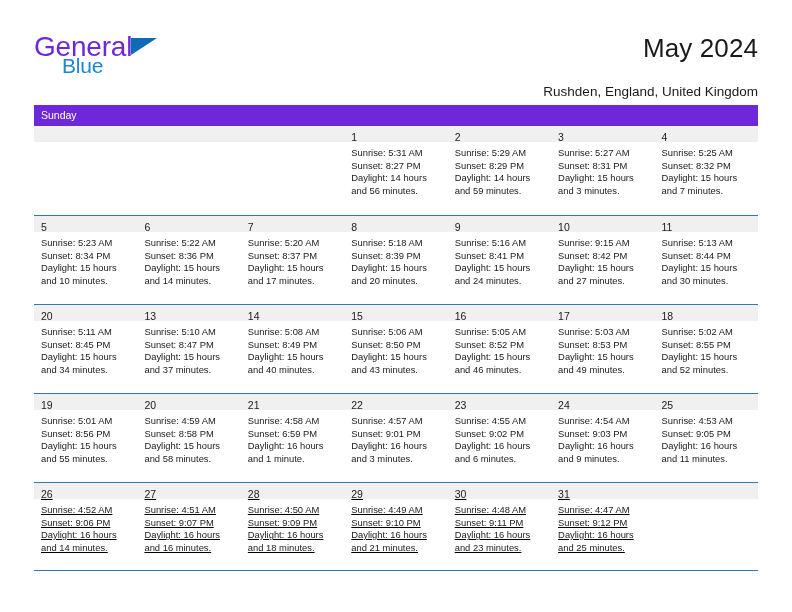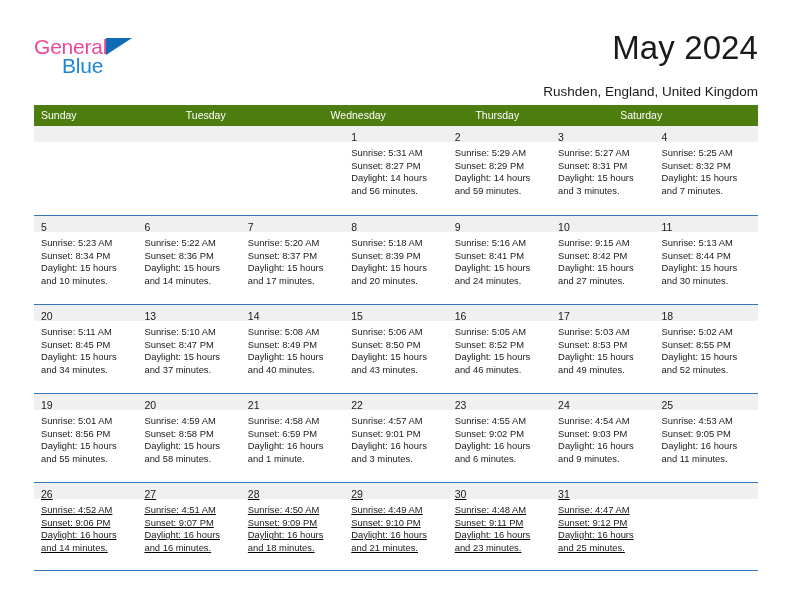--- a/index.html
+++ b/index.html
@@ -31,23 +31,23 @@
   }
   .brand {
     position: absolute;
     left: 0;
     top: 4px;
     width: 200px;
     height: 52px;
   }
   .brand-line1 {
     position: relative;
-    font-size: 21px;
+    font-size: 28px;
     line-height: 21px;
-    color: #ec4899;
+    color: #6d28d9;
     letter-spacing: -0.2px;
     display: inline-block;
   }
   .brand-tri {
     display: inline-block;
     width: 0;
     height: 0;
     border-left: 26px solid #0d6cb3;
     border-bottom: 17px solid transparent;
     vertical-align: top;
@@ -63,21 +63,21 @@
     color: #1b86d3;
     letter-spacing: -0.2px;
   }
   .title-block {
     position: absolute;
     right: 0;
     top: 0;
     text-align: right;
   }
   .cal-title {
-    font-size: 33px;
+    font-size: 26px;
     line-height: 32px;
     color: #1a1a1a;
     font-weight: normal;
     margin: 0;
     letter-spacing: 0.1px;
   }
   .cal-location {
     font-size: 13.5px;
     line-height: 20px;
     color: #1a1a1a;
@@ -87,22 +87,23 @@
 
   
   .calendar {
     position: absolute;
     left: 34px;
     top: 105px;
     width: 724px;
   }
   .cal-head {
     display: flex;
-    background: #4d7c0f;
+    background: #6d28d9;
     height: 21px;
+    flex-direction: column;
   }
   .cal-head .hcell {
     flex: 1 1 0;
     color: #ffffff;
     font-size: 10.5px;
     line-height: 21px;
     padding-left: 7px;
     box-sizing: border-box;
     white-space: nowrap;
   }

